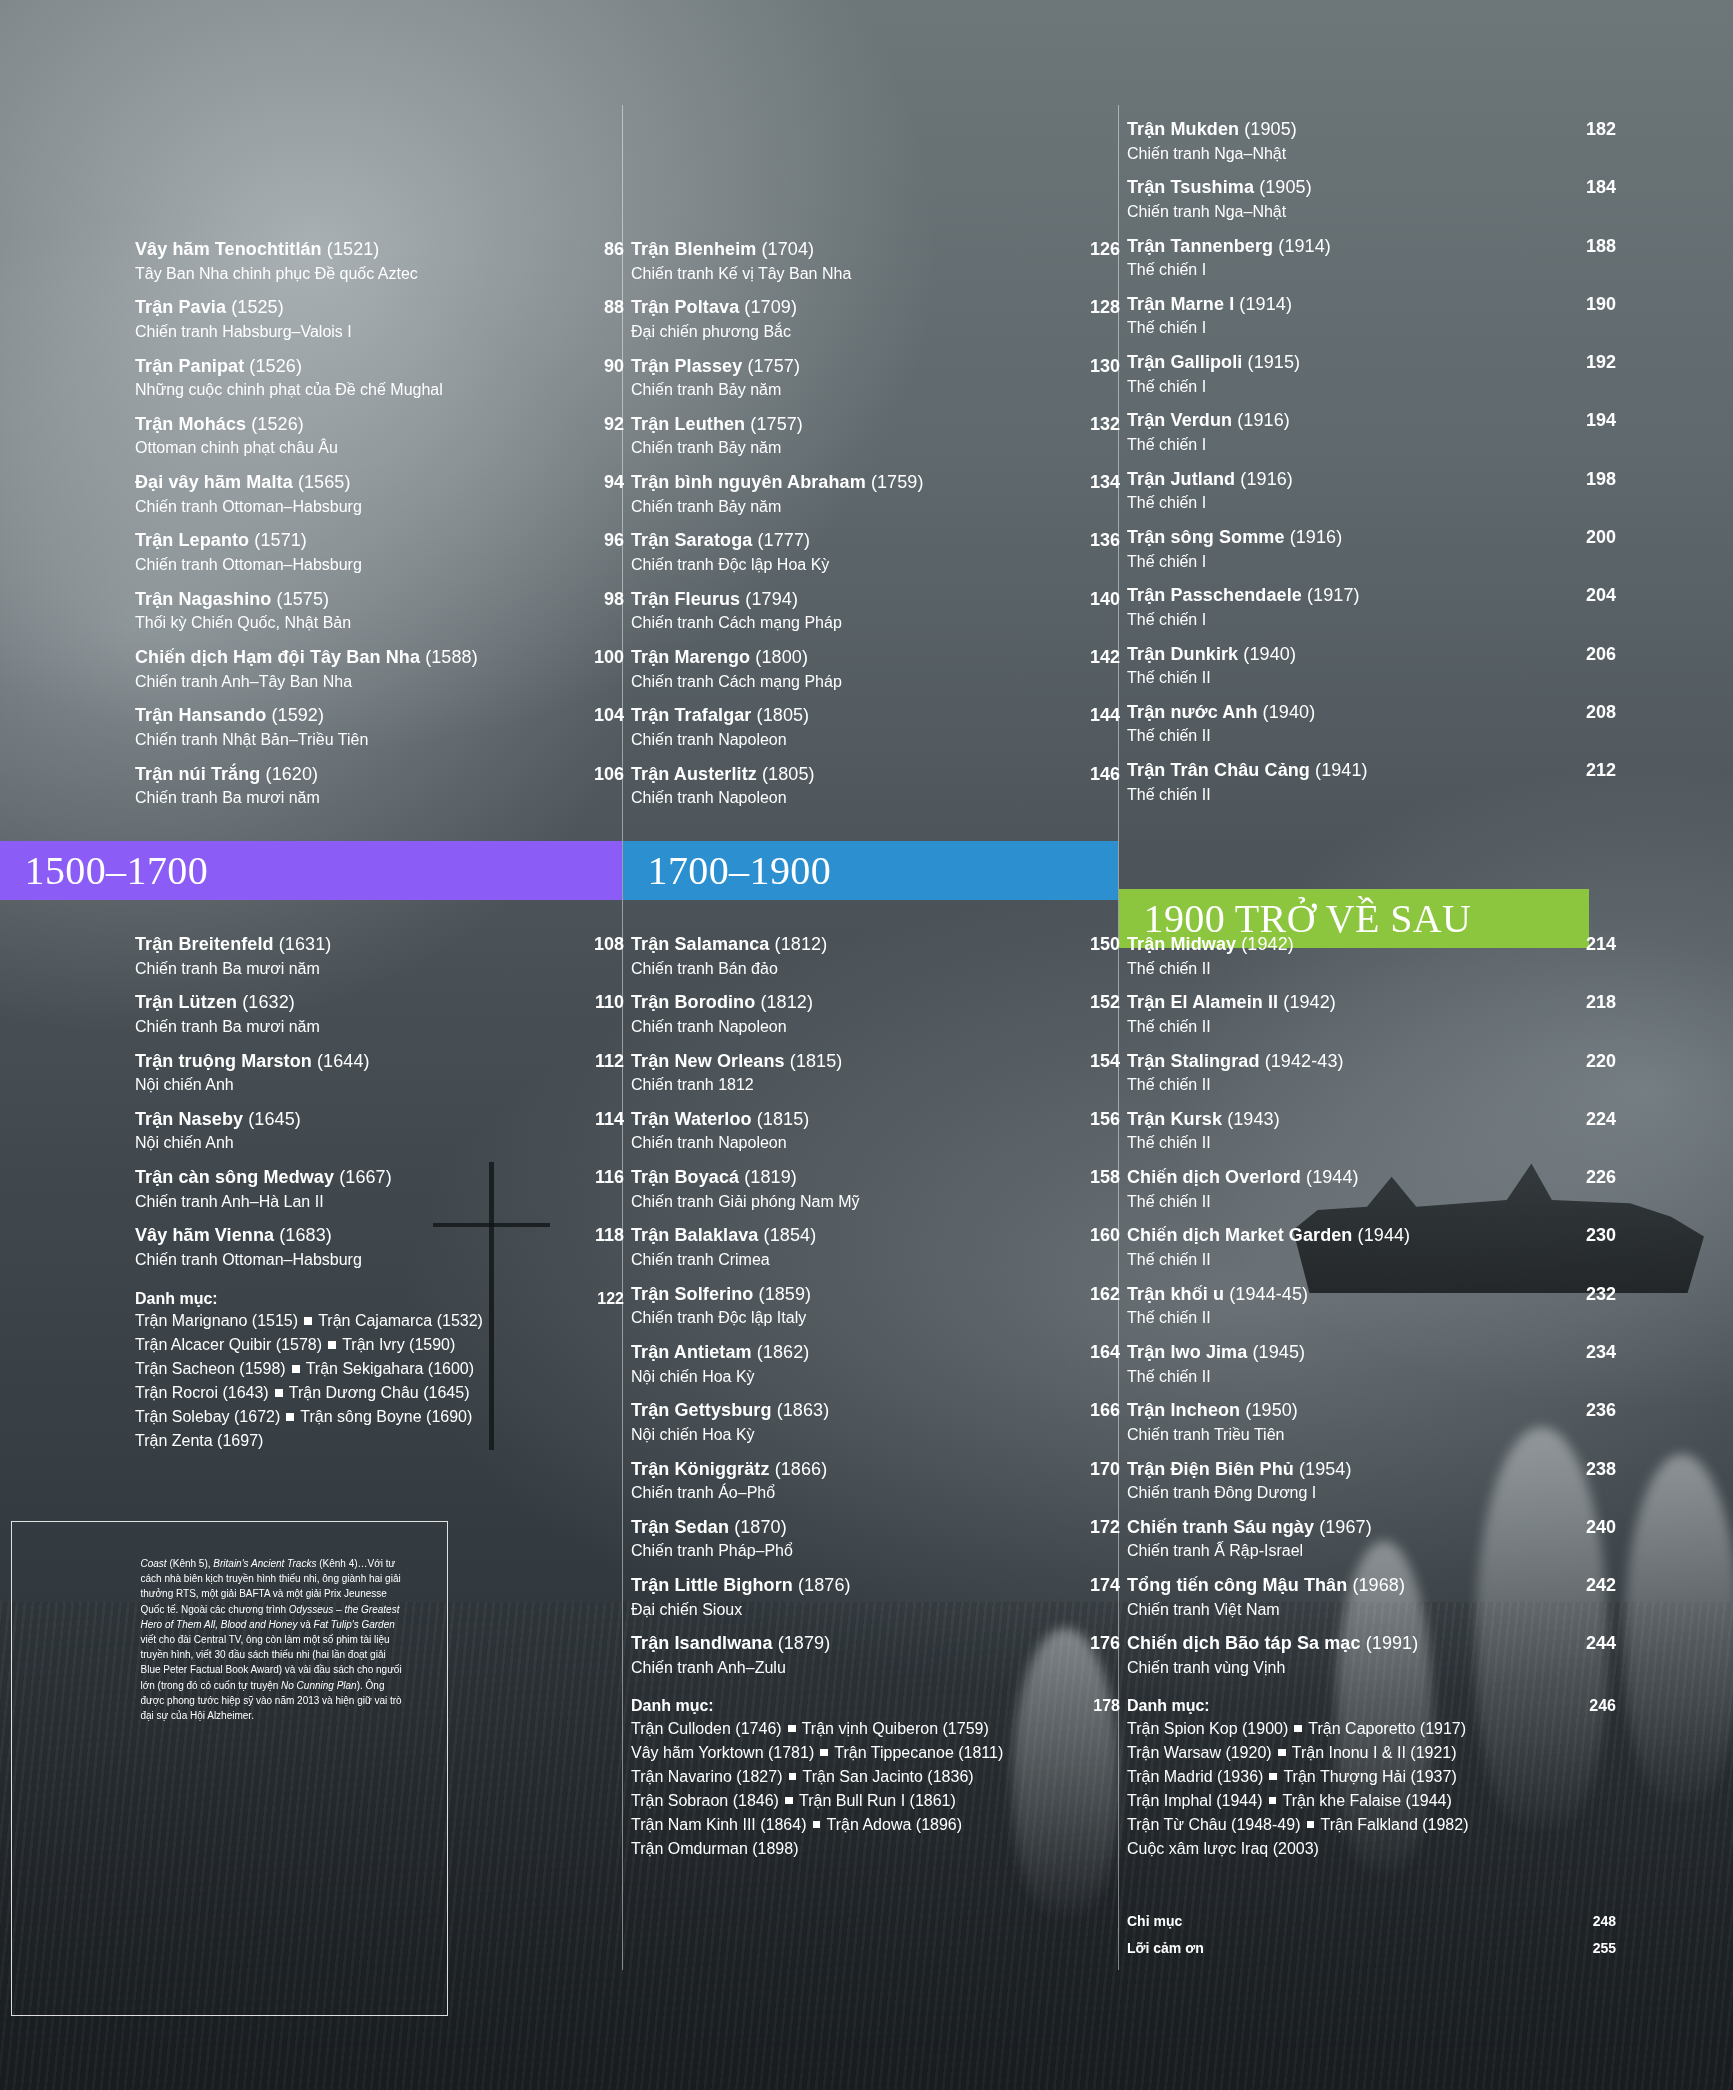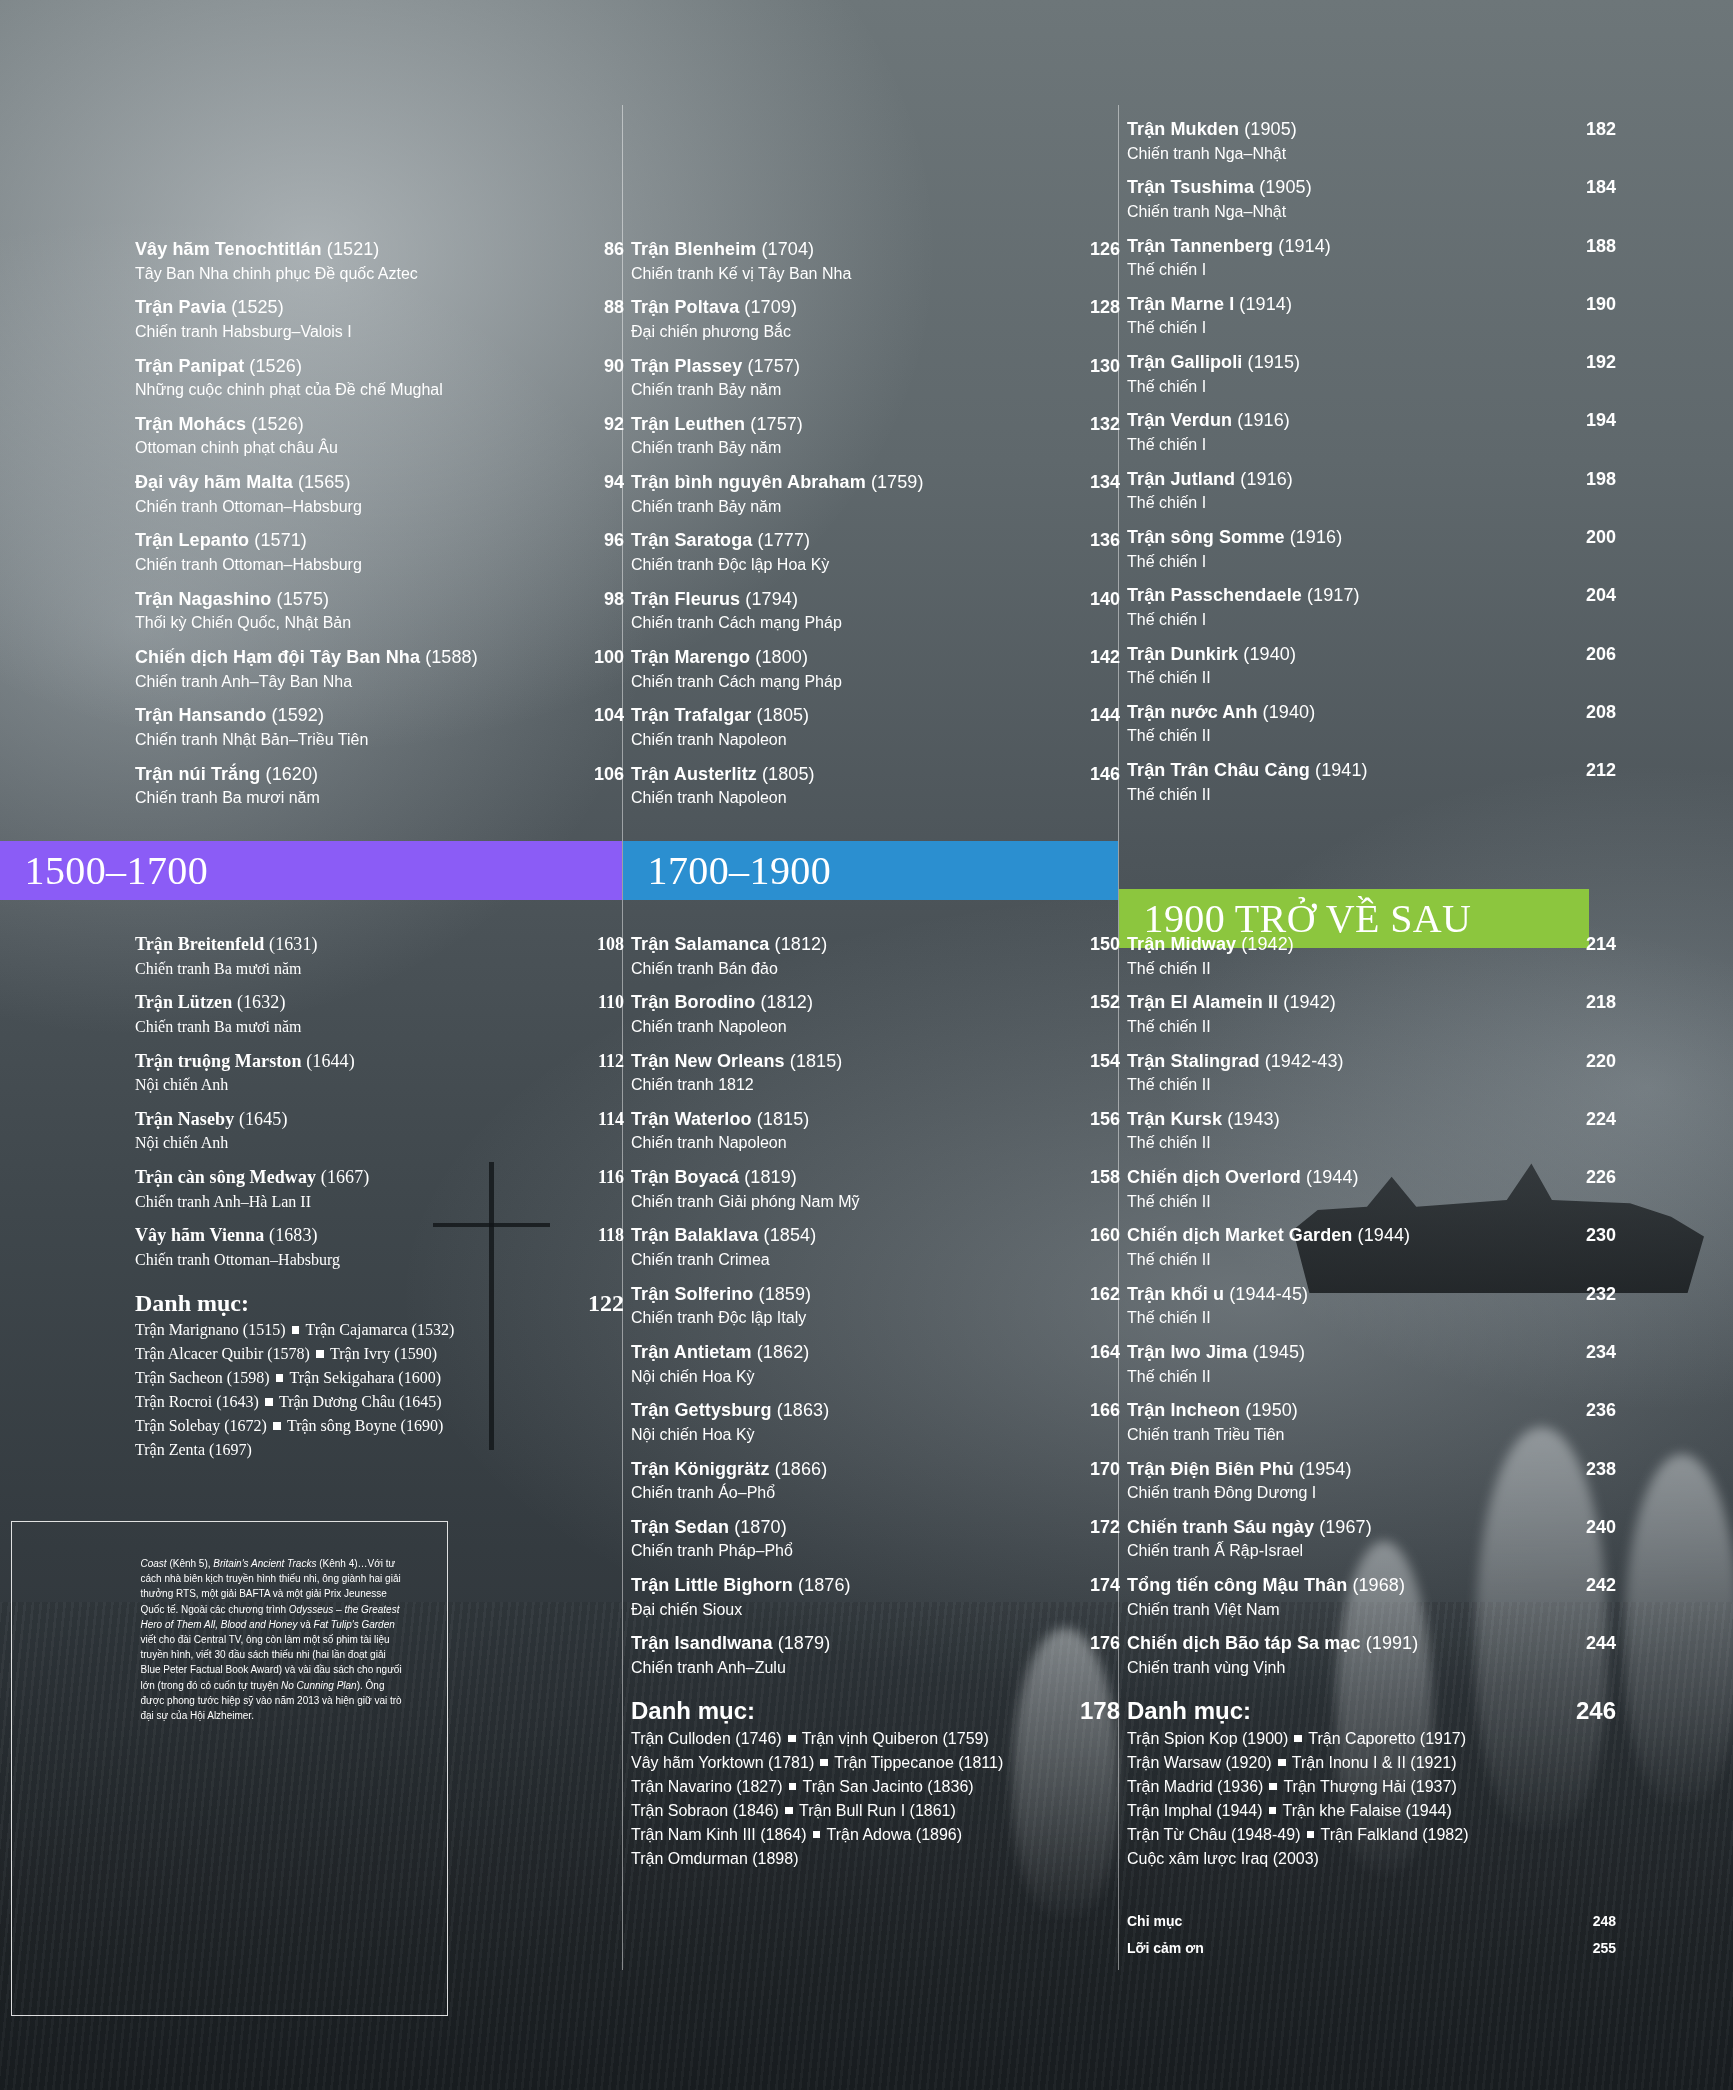--- a/index.html
+++ b/index.html
@@ -112,21 +112,21 @@
     min-width: 49px;
     text-align: right;
     flex: 0 0 auto;
   }
 
   
   .catalog { margin-top: 19px; }
   .catalog .chead {
     display: flex;
     justify-content: space-between;
-    font-size: 24px;
+    font-size: 16px;
     font-weight: bold;
   }
   .catalog .cbody {
     font-size: 16px;
     line-height: 1.5;
     margin-top: 1.7px;
   }
   .sq {
     display: inline-block;
     width: 7.9px;
@@ -282,21 +282,21 @@
         <div class="pg">104</div>
       </div>
       <div class="entry">
         <div class="texts">
           <div class="ttl"><span>Trận núi Trắng</span> <span class="yr"> (1620)</span></div>
           <div class="sub">Chiến tranh Ba mươi năm</div>
         </div>
         <div class="pg">106</div>
       </div>
     </div>
-  <div class="list" style="left:135px; top:933px;font-family:Liberation Serif, serif;">
+  <div class="list" style="left:135px; top:933px;">
       <div class="entry">
         <div class="texts">
           <div class="ttl"><span>Trận Breitenfeld</span> <span class="yr"> (1631)</span></div>
           <div class="sub">Chiến tranh Ba mươi năm</div>
         </div>
         <div class="pg">108</div>
       </div>
       <div class="entry">
         <div class="texts">
           <div class="ttl"><span>Trận Lützen</span> <span class="yr"> (1632)</span></div>

